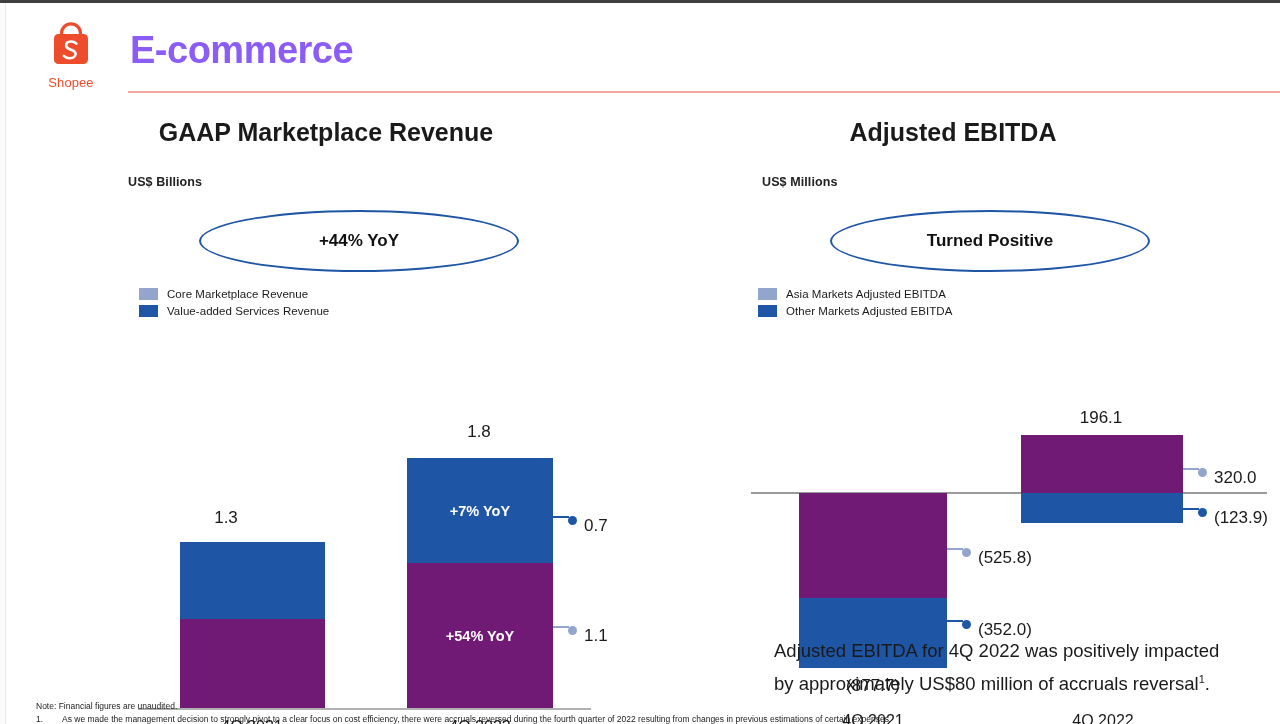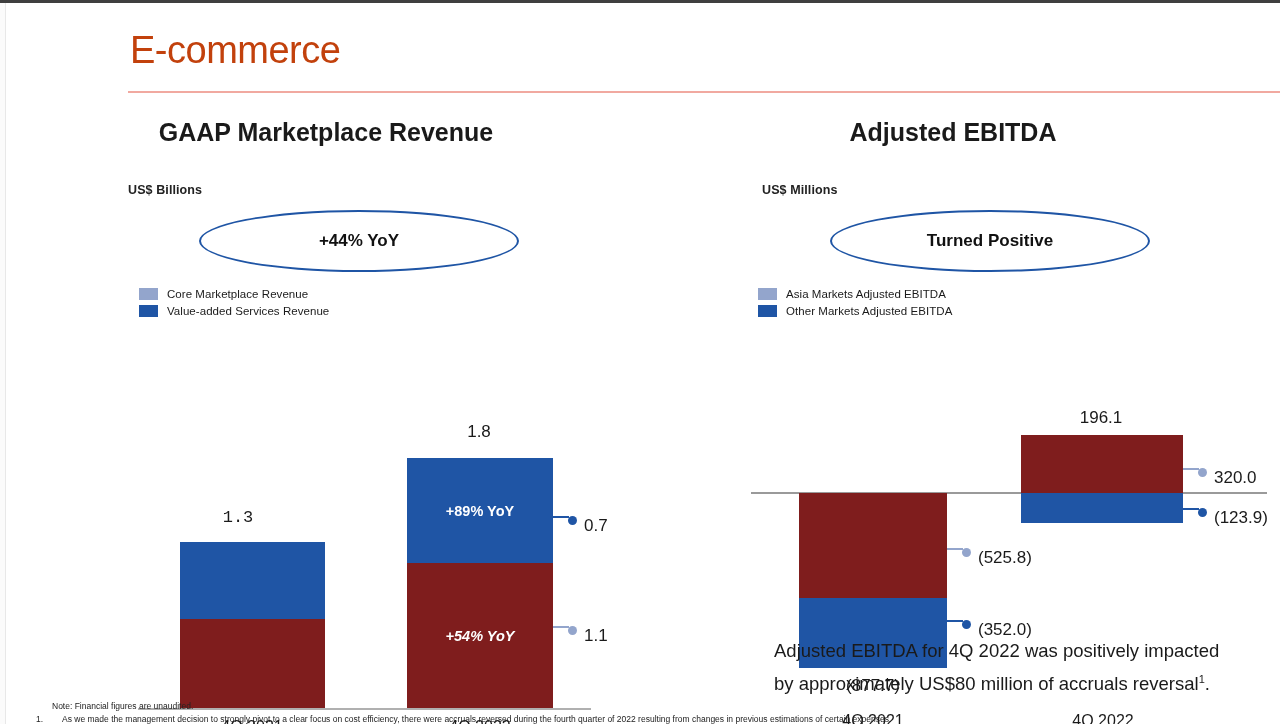--- a/index.html
+++ b/index.html
@@ -31,21 +31,21 @@
     position: absolute; left: 40px; top: 14px;
     width: 62px; text-align: center;
   }
   #logo-mark { width: 56px; height: 56px; margin: 0 auto; position: relative; }
   #logo-word {
     font-size: 13px; color: #ee4d2d; margin-top: 2px;
     letter-spacing: .1px; font-family: "Liberation Sans", sans-serif;
   }
   #page-title {
     position: absolute; left: 130px; top: 26px;
-    font-size: 38px; font-weight: 400; color: #c2410c;
+    font-size: 38px; font-weight: 700; color: #8b5cf6;
     letter-spacing: -.5px;
   }
   #title-rule {
     position: absolute; left: 128px; top: 88px;
     width: 1152px; height: 2px; background: #f1a9a0;
   }
 
   
   .panel { position: absolute; top: 110px; height: 600px; }
   #panel-left  { left: 6px;   width: 640px; }
@@ -55,21 +55,20 @@
     position: absolute; top: 8px; width: 100%; text-align: center;
     font-size: 25px; font-weight: 700; color: #1a1a1a;
   }
   #panel-left .chart-title  { left: 0; }
   #panel-right .chart-title { left: -10px; }
 
   .units {
     position: absolute; top: 65px;
     font-size: 12.5px; color: #222; font-weight: 600;
     letter-spacing: .1px;
-    margin-top: 8px;
   }
   #panel-left .units  { left: 122px; }
   #panel-right .units { left: 116px; }
 
   
   .callout {
     position: absolute; top: 100px;
     width: 320px; height: 62px;
     border: 2px solid #1f55a5; border-radius: 50%;
     display: flex; align-items: center; justify-content: center;
@@ -91,21 +90,21 @@
 
   
   .plot { position: absolute; }
   #plot-left  { left: 128px; top: 200px; width: 470px; height: 400px; }
   #plot-right { left: 105px; top: 190px; width: 520px; height: 420px; }
 
   .bar-seg {
     position: absolute; display: flex;
     align-items: center; justify-content: center;
   }
-  .seg-light { background: #7f1d1d; font-style: italic; }
+  .seg-light { background: #701a75; }
   .seg-dark  { background: #1f55a5; }
   .seg-label { font-size: 14.5px; font-weight: 700; color: #ffffff; }
 
   .axis-line { position: absolute; background: #b0b0b0; height: 2px; }
   .axis-line-thin { position: absolute; background: #9a9a9a; height: 1.5px; }
 
   .total-label {
     position: absolute; font-size: 17px; color: #1a1a1a;
     text-align: center; font-weight: 400;
   }
@@ -124,32 +123,42 @@
 
   
   #ebitda-note {
     position: absolute; left: 128px; top: 527px; width: 500px;
     font-size: 18.5px; line-height: 28px; color: #1a1a1a;
   }
   #ebitda-note sup { font-size: 11px; }
 
   
   #footnotes { position: absolute; left: 36px; bottom: 0px; width: 1240px; }
-  #fn-note { font-size: 8.5px; color: #222; margin-bottom: 3px; margin-left: 16px; }
+  #fn-note { font-size: 8.5px; color: #222; margin-bottom: 3px; }
   #fn-1 { font-size: 8.5px; color: #222; display: flex; }
   #fn-1 .num { width: 26px; flex: 0 0 26px; }
 </style>
 </head>
 <body>
 
 <div id="top-strip"></div>
 <div id="left-edge"></div>
 
 <div id="header">
 
+  <div id="logo-wrap">
+    <div id="logo-mark">
+      <svg width="56" height="56" viewBox="0 0 56 56" aria-hidden="true">
+        <path d="M18.5 17.5 v-1.2 a9.5 9.5 0 0 1 19 0 v1.2" fill="none" stroke="#ee4d2d" stroke-width="3.2" stroke-linecap="round"></path>
+        <rect x="11" y="17" width="34" height="30" rx="4.5" fill="#ee4d2d"></rect>
+        <path d="M33.4 26.6c-1.6-1.5-3.6-2.2-5.6-2.1-2.6.1-4.6 1.6-4.7 3.7-.1 2.1 1.6 3.3 4.3 4.2 3.1 1 5.3 2.2 5.2 4.6-.1 2.5-2.5 4.2-5.6 4.3-2.4.1-4.6-.8-6.2-2.4" fill="none" stroke="#ffffff" stroke-width="2.6" stroke-linecap="round" stroke-linejoin="round"></path>
+      </svg>
+    </div>
+    <div id="logo-word">Shopee</div>
+  </div>
 
   <div id="page-title">E-commerce</div>
   <div id="title-rule"></div>
 </div>
 
 <div class="panel" id="panel-left">
 
   <div class="chart-title">GAAP Marketplace Revenue</div>
   <div class="units">US$ Billions</div>
 
@@ -163,29 +172,29 @@
       <span class="legend-label">Core Marketplace Revenue</span>
     </div>
     <div class="legend-row">
       <span class="swatch sw-dark"></span>
       <span class="legend-label">Value-added Services Revenue</span>
     </div>
   </div>
 
   <div class="plot" id="plot-left">
 
-    <div class="total-label" style="left:24px; top:198px; width:160px;font-family:Liberation Mono, monospace;">1.3</div>
+    <div class="total-label" style="left:12px; top:198px; width:160px;">1.3</div>
 
     <div class="bar-seg seg-dark" style="left:46px; top:232px; width:145px; height:77px;"></div>
     <div class="bar-seg seg-light" style="left:46px; top:309px; width:145px; height:89px;"></div>
 
     <div class="total-label" style="left:265px; top:112px; width:160px;">1.8</div>
 
     <div class="bar-seg seg-dark" style="left:273px; top:148px; width:146px; height:105px;">
-      <span class="seg-label">+89% YoY</span>
+      <span class="seg-label">+7% YoY</span>
     </div>
     <div class="bar-seg seg-light" style="left:273px; top:253px; width:146px; height:145px;">
       <span class="seg-label">+54% YoY</span>
     </div>
 
     <div class="leader lead-dark" style="left:419px; top:206px;">
       <span class="line"></span>
       <span class="dot"></span>
       <span class="val">0.7</span>
     </div>

